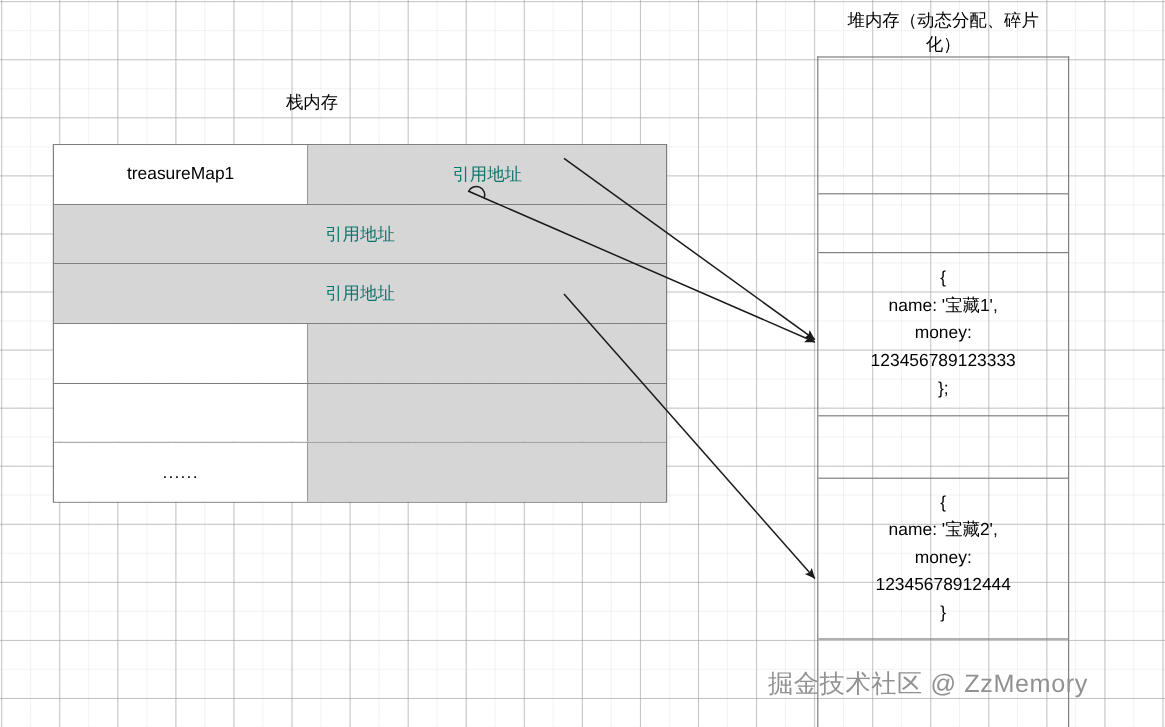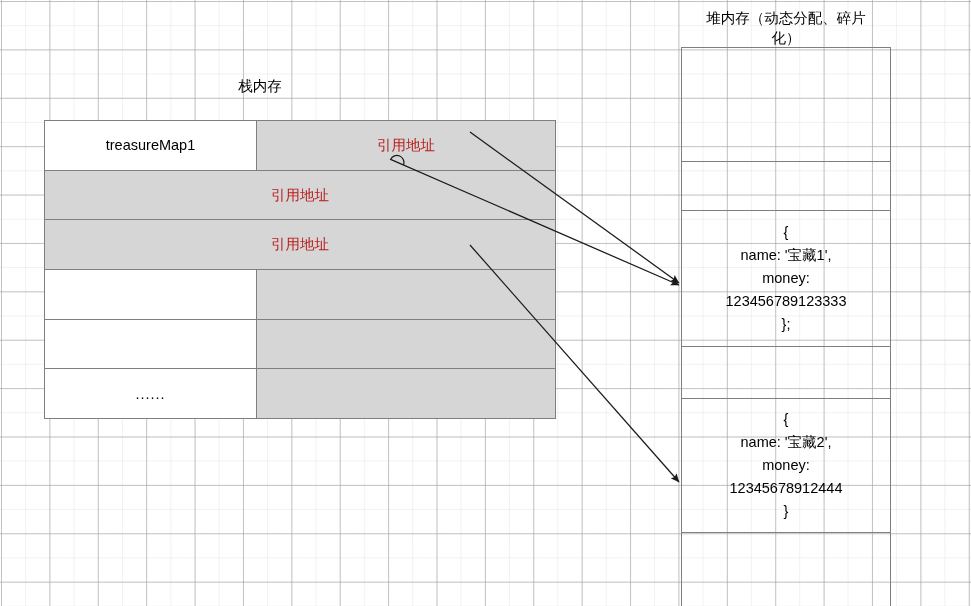--- a/index.html
+++ b/index.html
@@ -81,21 +81,21 @@
     font-size: 14.5px;
     color: #000;
   }
   .cell-addr {
     flex: 1 1 auto;
     background: #d6d6d6;
     display: flex;
     align-items: center;
     justify-content: center;
     font-size: 14.5px;
-    color: #b91c1c;
+    color: #0f766e;
   }
   .dots {
     letter-spacing: 1px;
     font-size: 14.5px;
   }
 
   
   #heap-table {
     position: absolute;
     left: 681px;
@@ -207,14 +207,15 @@
       </marker>
     </defs>
 
     <path id="arrow-0" fill="none" stroke="#1a1a1a" stroke-width="1.25" marker-end="url(#ah)" d="M 470 132 L 679 283"></path>
 
     <path id="arrow-1" fill="none" stroke="#1a1a1a" stroke-width="1.25" marker-end="url(#ah)" d="M 470 194 L 390.58 159.42 A 7 7 0 0 1 403.41 165.01 L 679 285"></path>
 
     <path id="arrow-2" fill="none" stroke="#1a1a1a" stroke-width="1.25" marker-end="url(#ah)" d="M 470 245 L 679 482"></path>
   </svg>
 
+  <div id="watermark">掘金技术社区 @ ZzMemory</div>
 
 </div>
 
 </body></html>

